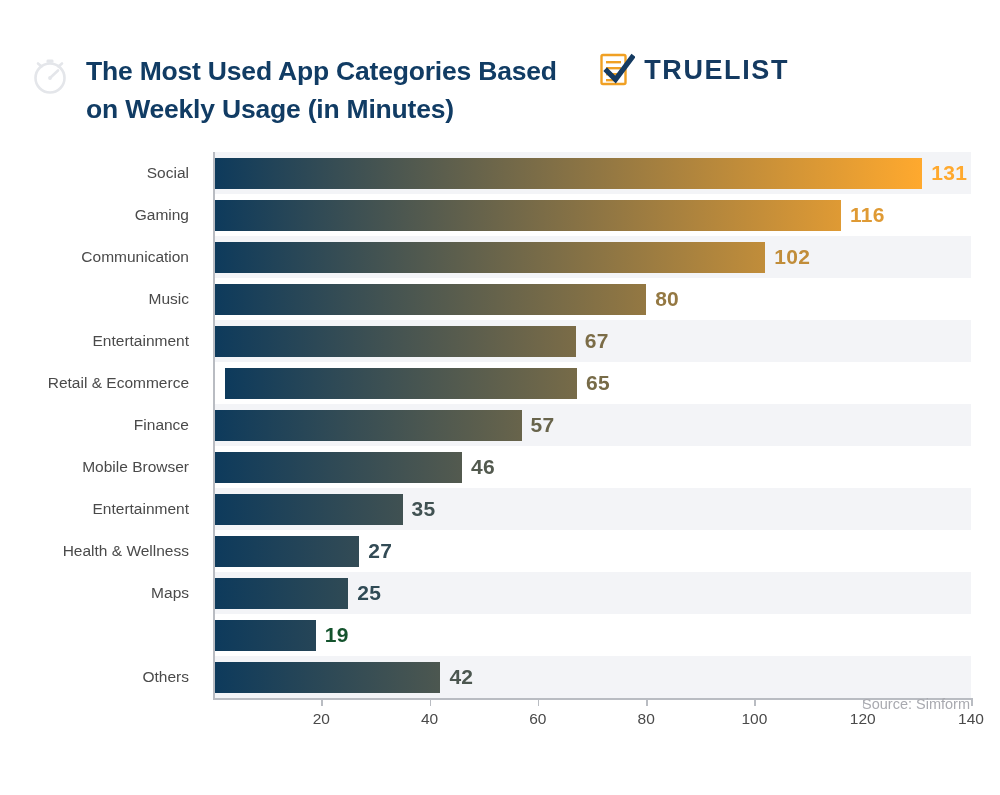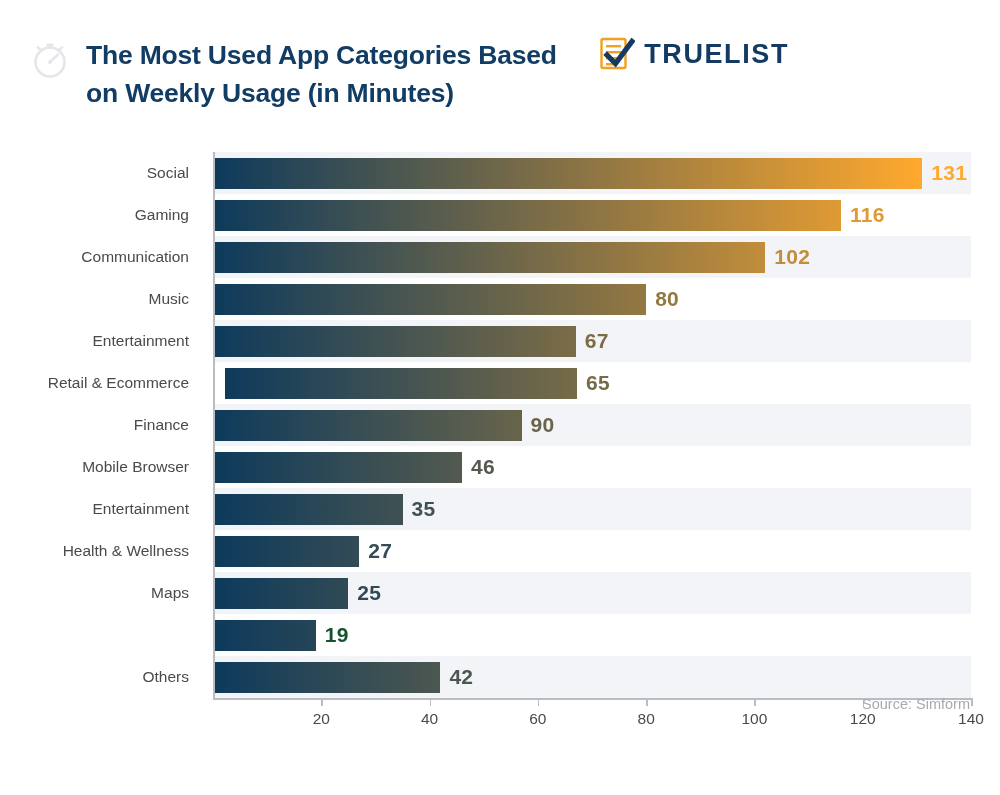--- a/index.html
+++ b/index.html
@@ -11,21 +11,21 @@
     height: 795px;
     background: #ffffff;
     font-family: "Liberation Sans", sans-serif;
     overflow: hidden;
     position: relative;
   }
 
   
   .header {
     position: absolute;
-    top: 0; left: 0;
+    top: 16px; left: 0;
     width: 819px;
     height: 130px;
   }
   .clock-icon {
     position: absolute;
     left: 27px;
     top: 37px;
     width: 46px;
     height: 46px;
   }
@@ -234,21 +234,21 @@
         <span class="bar-value" style="left: 371.757px; color: rgb(123, 108, 71);">67</span>
       </div>
       <div class="row-bg plain" style="top: 210px;"></div>
       <div class="bar-row" style="top: 210px; margin-left: 12px;">
         <div class="bar" style="width: 351.929px; background: linear-gradient(to right, rgb(13, 58, 92) 0%, rgb(119, 107, 72) 100%);"></div>
         <span class="bar-value" style="left: 360.929px; color: rgb(119, 107, 72);">65</span>
       </div>
       <div class="row-bg alt" style="top: 252px;"></div>
       <div class="bar-row" style="top: 252px;">
         <div class="bar" style="width: 308.614px; background: linear-gradient(to right, rgb(13, 58, 92) 0%, rgb(104, 100, 75) 100%);"></div>
-        <span class="bar-value" style="left: 317.614px; color: rgb(104, 100, 75);">90</span>
+        <span class="bar-value" style="left: 317.614px; color: rgb(104, 100, 75);">57</span>
       </div>
       <div class="row-bg plain" style="top: 294px;"></div>
       <div class="bar-row" style="top: 294px;">
         <div class="bar" style="width: 249.057px; background: linear-gradient(to right, rgb(13, 58, 92) 0%, rgb(83, 90, 79) 100%);"></div>
         <span class="bar-value" style="left: 258.057px; color: rgb(83, 90, 79);">46</span>
       </div>
       <div class="row-bg alt" style="top: 336px;"></div>
       <div class="bar-row" style="top: 336px;">
         <div class="bar" style="width: 189.5px; background: linear-gradient(to right, rgb(13, 58, 92) 0%, rgb(64, 81, 82) 100%);"></div>
         <span class="bar-value" style="left: 198.5px; color: rgb(64, 81, 82);">35</span>

